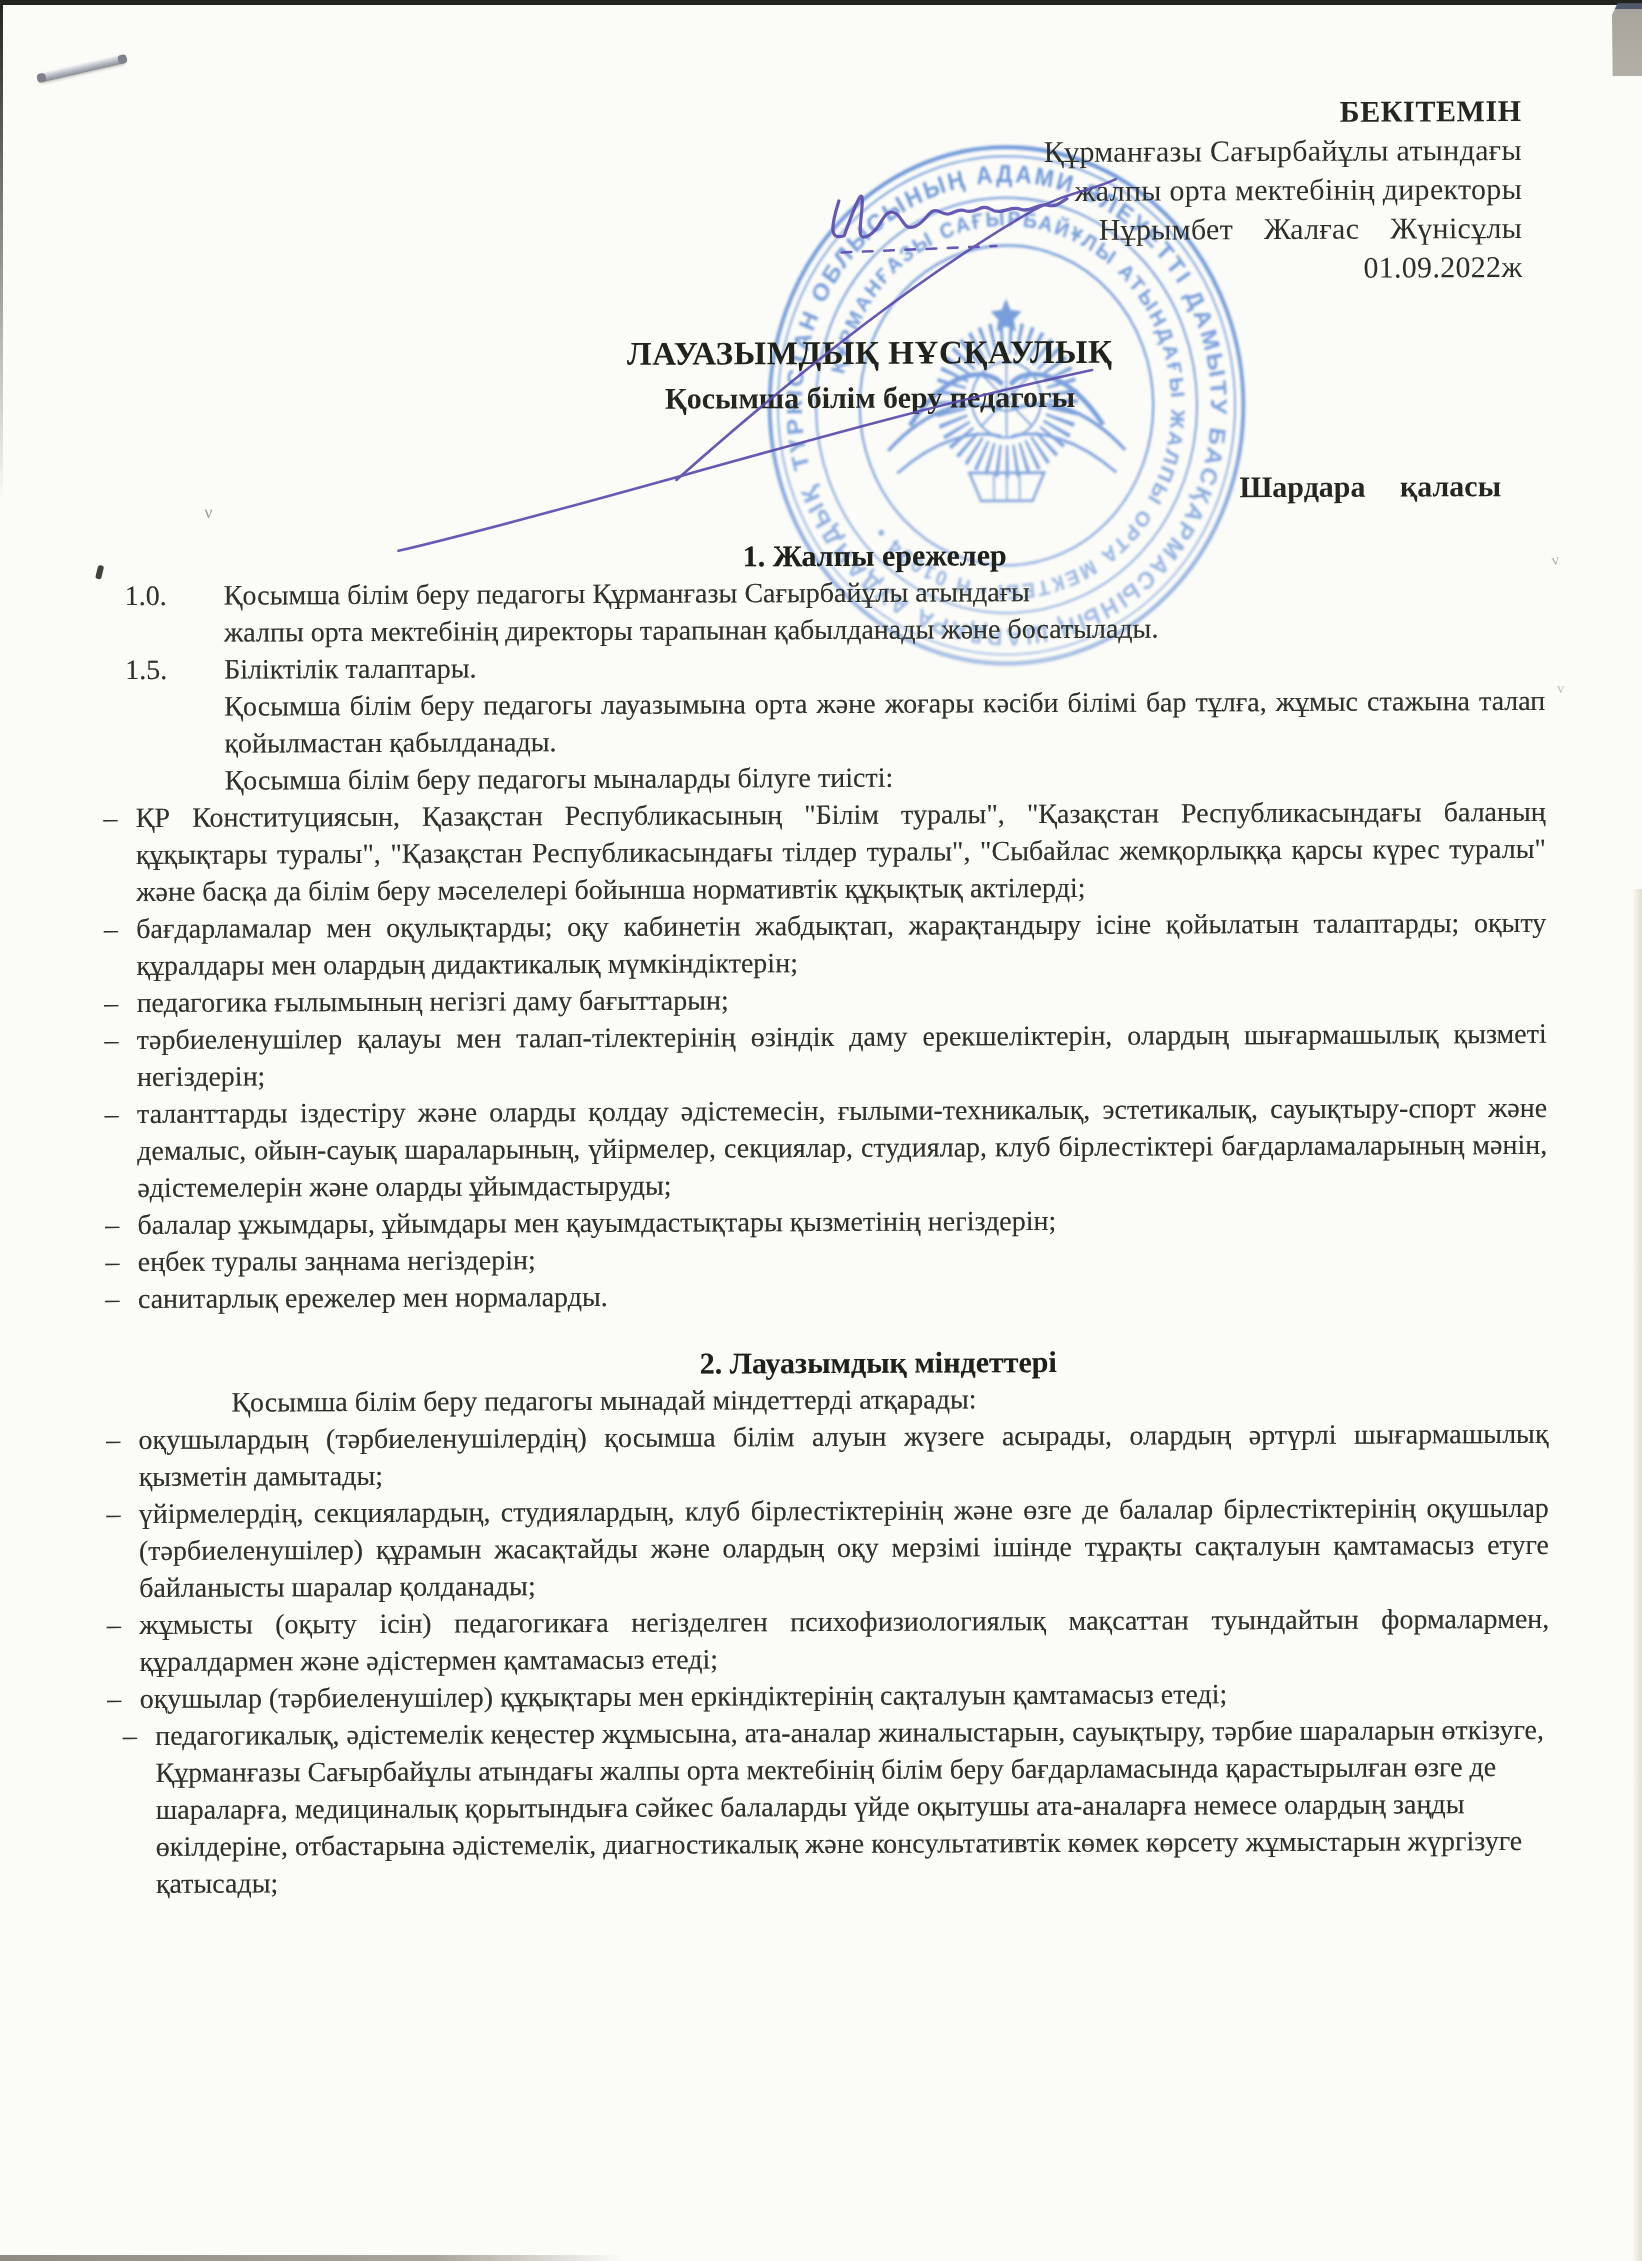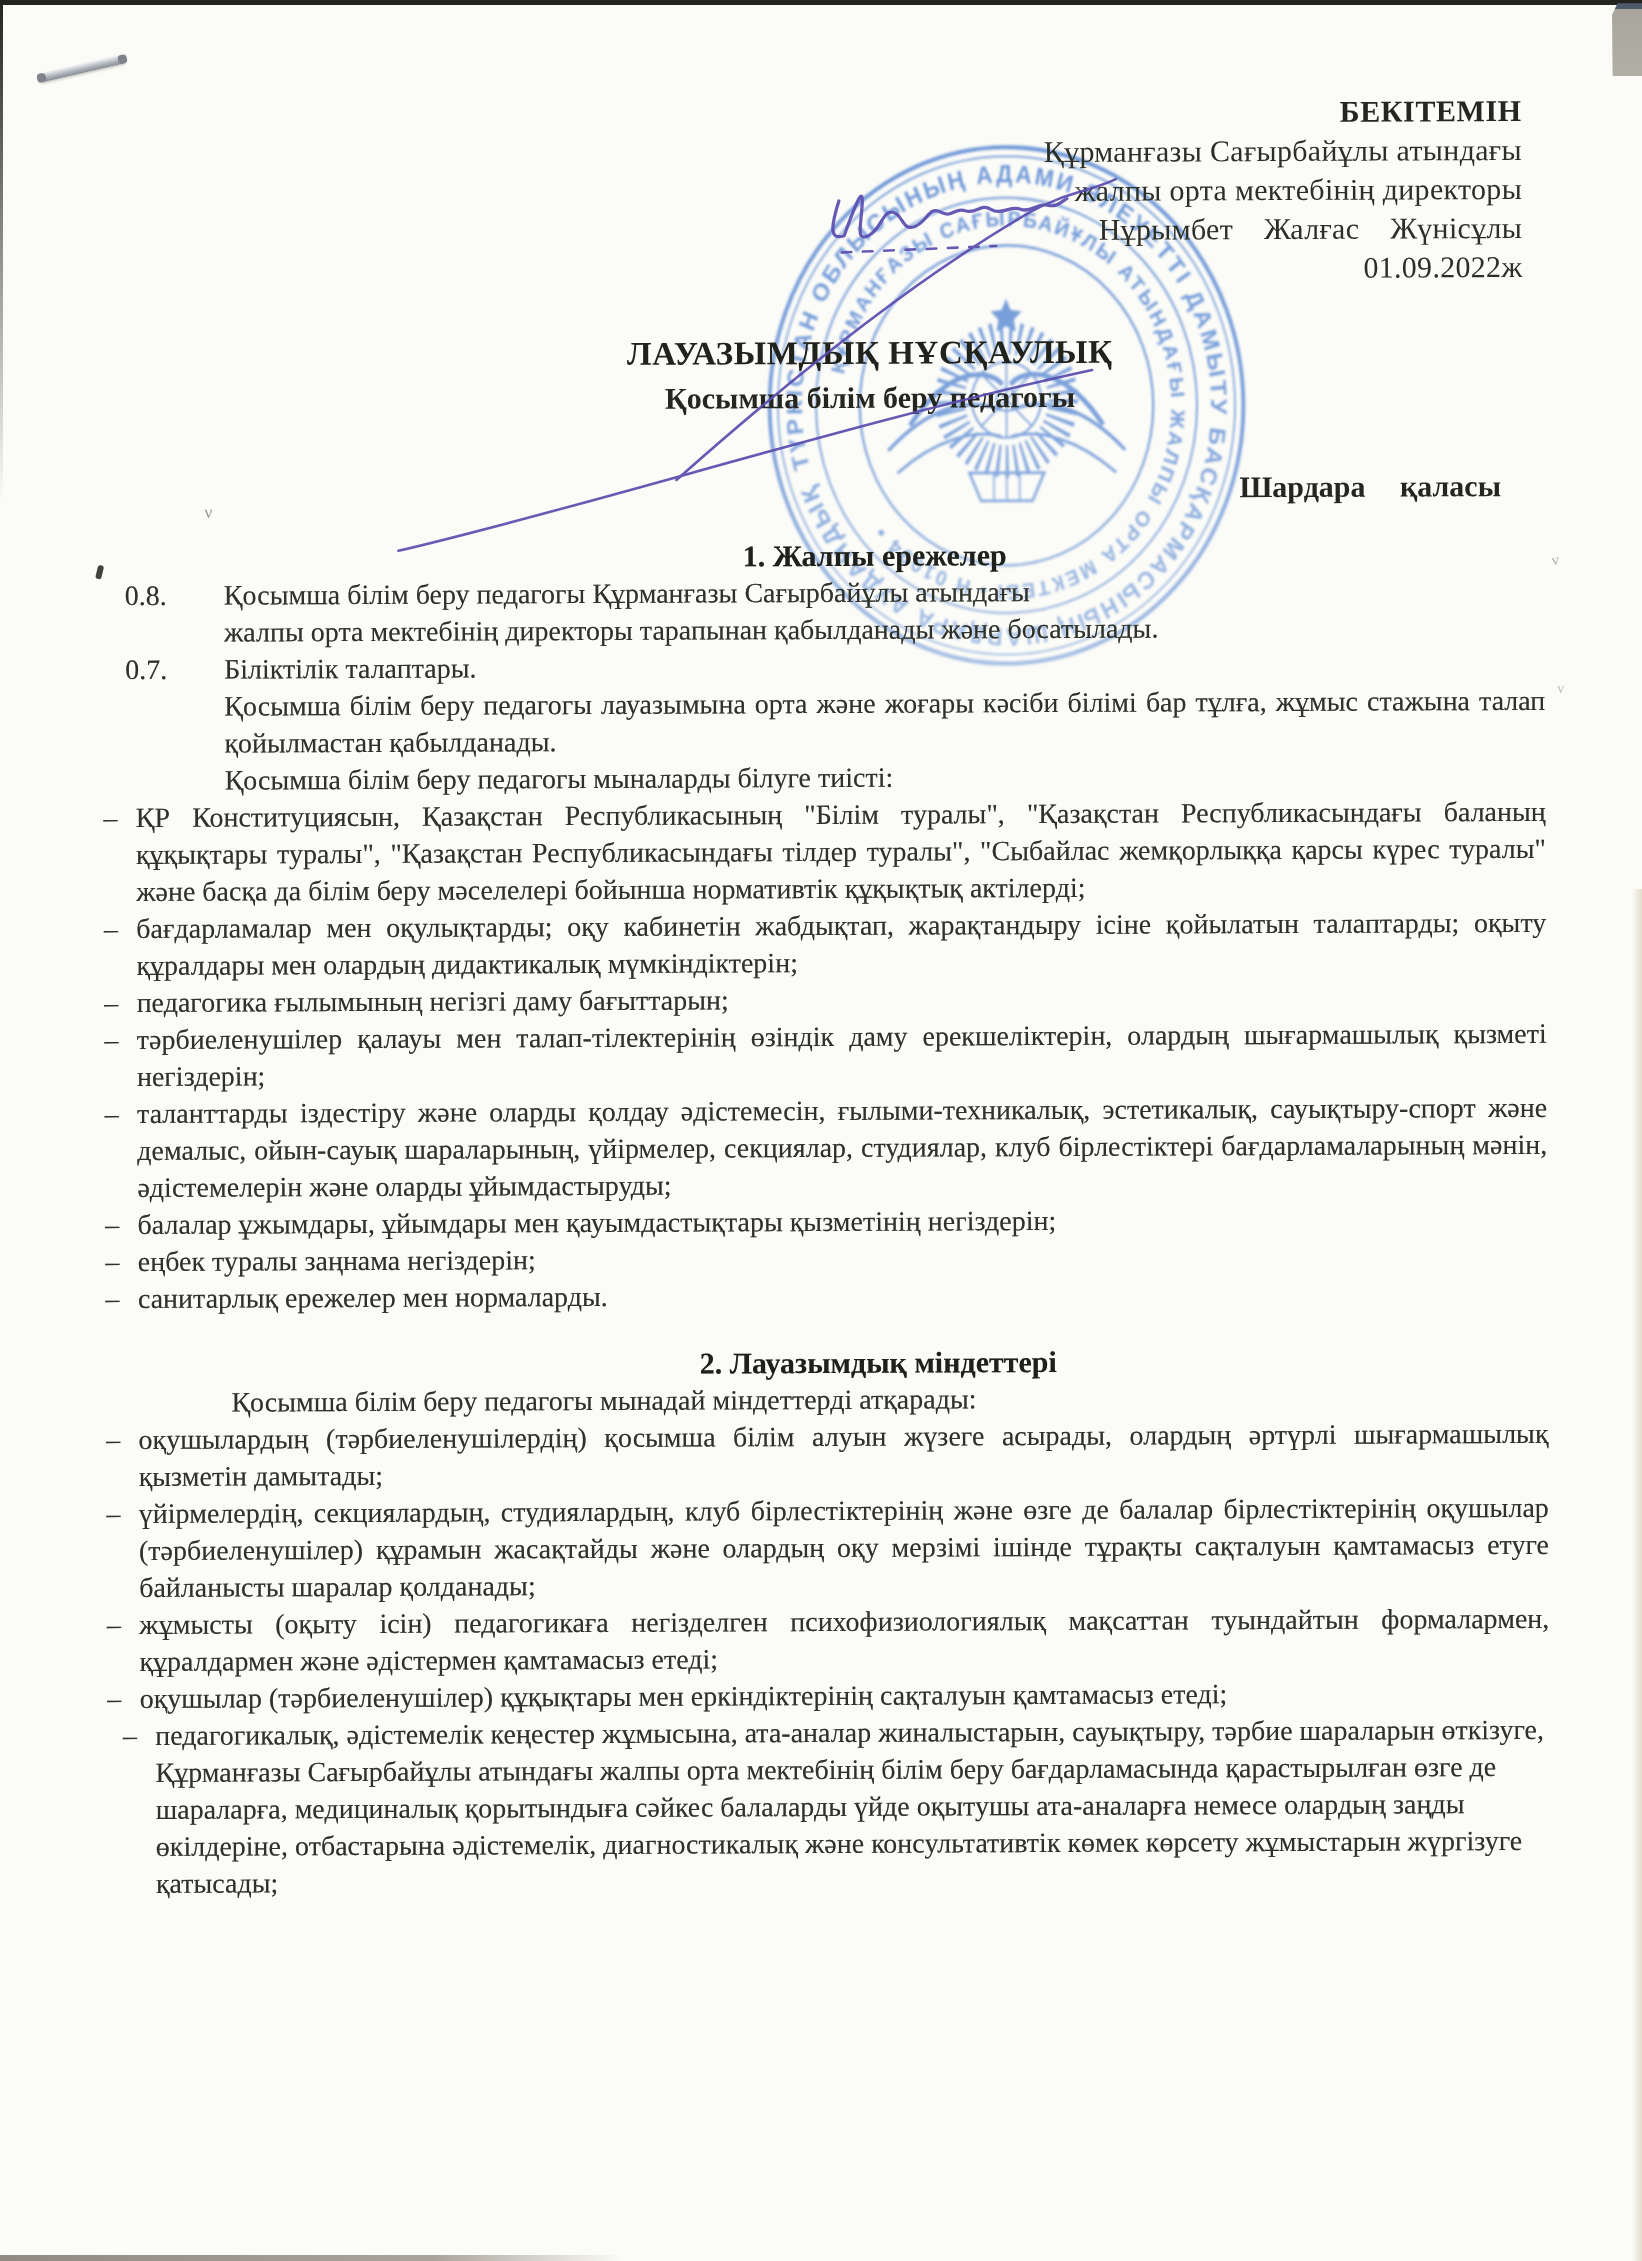--- a/index.html
+++ b/index.html
@@ -164,27 +164,27 @@
       <div class="t2">Қосымша білім беру педагогы</div>
     </div>
 
     <div class="place">Шардара қаласы</div>
 
     <div class="body-text">
 
       <div class="h-center">1. Жалпы ережелер</div>
 
       <div class="num-item">
-        <div class="n-num">0.8.</div>
+        <div class="n-num">1.0.</div>
         <div class="n-text">Қосымша білім беру педагогы Құрманғазы Сағырбайұлы атындағы
 жалпы орта мектебінің директоры тарапынан қабылданады және босатылады.</div>
       </div>
 
       <div class="num-item">
-        <div class="n-num">0.7.</div>
+        <div class="n-num">1.5.</div>
         <div class="n-text">Біліктілік талаптары.</div>
       </div>
 
       <div class="ind just">Қосымша білім беру педагогы лауазымына орта және жоғары кәсіби білімі бар тұлға, жұмыс стажына талап қойылмастан қабылданады.</div>
       <div class="ind">Қосымша білім беру педагогы мыналарды білуге тиісті:</div>
 
       <div class="bullet">
         <div class="b-dash">–</div>
         <div class="b-text just">ҚР Конституциясын, Қазақстан Республикасының "Білім туралы", "Қазақстан Республикасындағы баланың құқықтары туралы", "Қазақстан Республикасындағы тілдер туралы", "Сыбайлас жемқорлыққа қарсы күрес туралы" және басқа да білім беру мәселелері бойынша нормативтік құқықтық актілерді;</div>
       </div>

